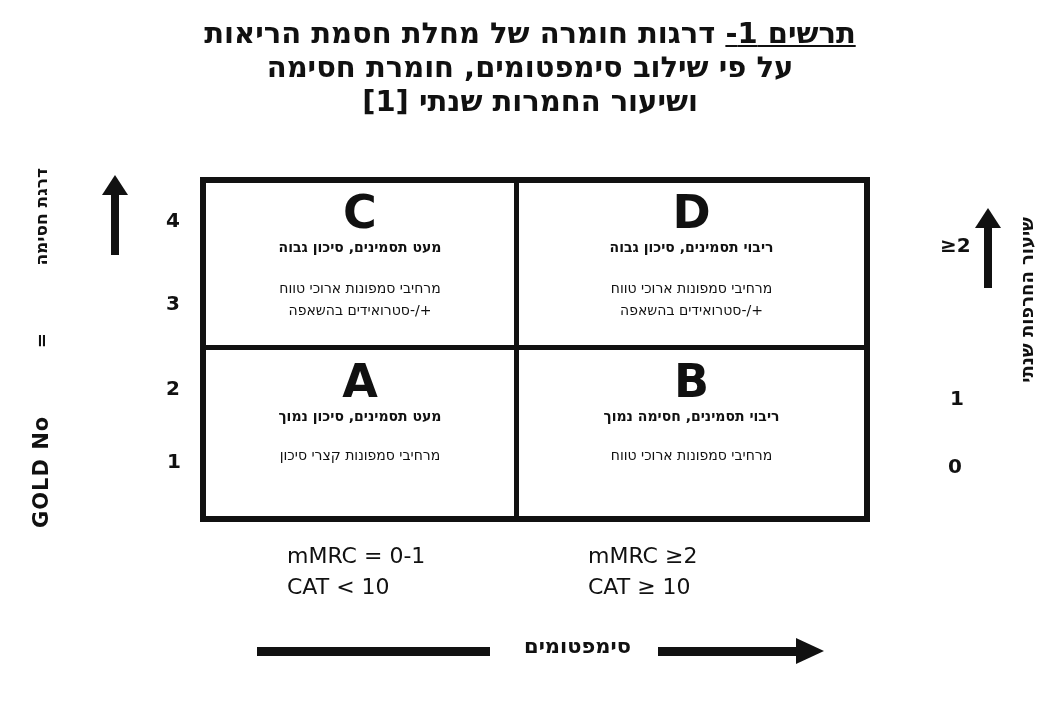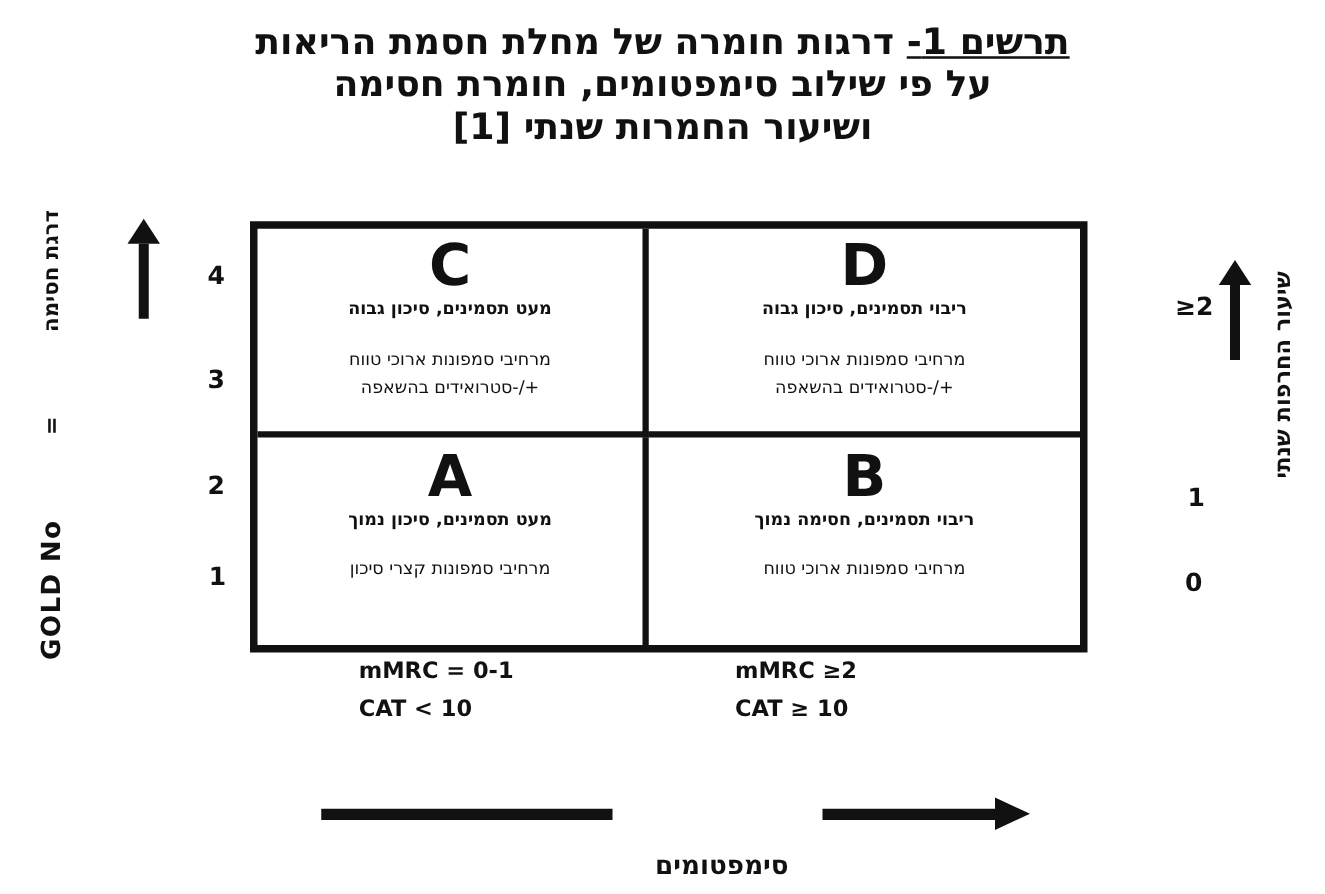--- a/index.html
+++ b/index.html
@@ -63,37 +63,37 @@
   .axis-label-left .eng { font-size: 21px; letter-spacing: 1px; }
   .axis-label-right {
     position: absolute; left: 1012px; top: 522px;
     width: 305px; height: 30px;
     transform: rotate(-90deg); transform-origin: 0 0;
     direction: rtl; font-weight: bold; font-size: 18px;
     white-space: nowrap; line-height: 30px;
   }
 
   
-  .scores { position: absolute; top: 521px; font-size: 18px; font-weight: bold; line-height: 31px; }
+  .scores { position: absolute; top: 540px; font-size: 22px; font-weight: normal; line-height: 31px; }
   .scores-left  { left: 287px; }
   .scores-right { left: 588px; }
 
   
   .sym-bar-left  { position: absolute; left: 257px; top: 647px; width: 233px; height: 9px; background: #111; }
   .sym-bar-right { position: absolute; left: 658px; top: 647px; width: 138px; height: 9px; background: #111; }
   .sym-head {
     position: absolute; left: 796px; top: 638px;
     width: 0; height: 0;
     border-top: 13px solid transparent;
     border-bottom: 13px solid transparent;
     border-left: 28px solid #111;
   }
   .sym-label {
     position: absolute; left: 495px; top: 634px; width: 165px;
-    text-align: center; font-size: 21px; font-weight: bold; margin-top: 46px;
+    text-align: center; font-size: 21px; font-weight: bold;
   }
 </style>
 </head>
 <body>
 
 <div class="page">
 
   <div class="title" dir="rtl">
     <div class="t-line">
       <span class="figure-num">תרשים 1-</span>

